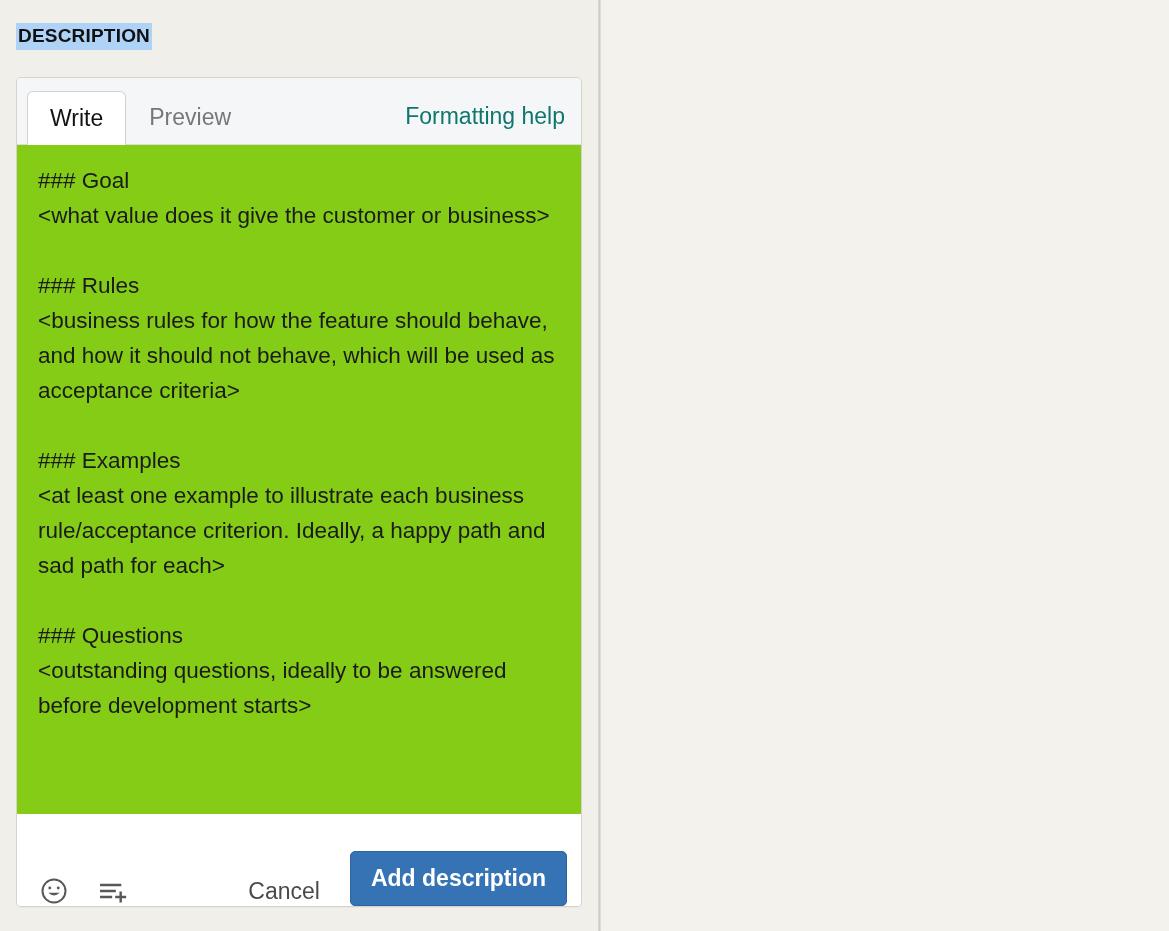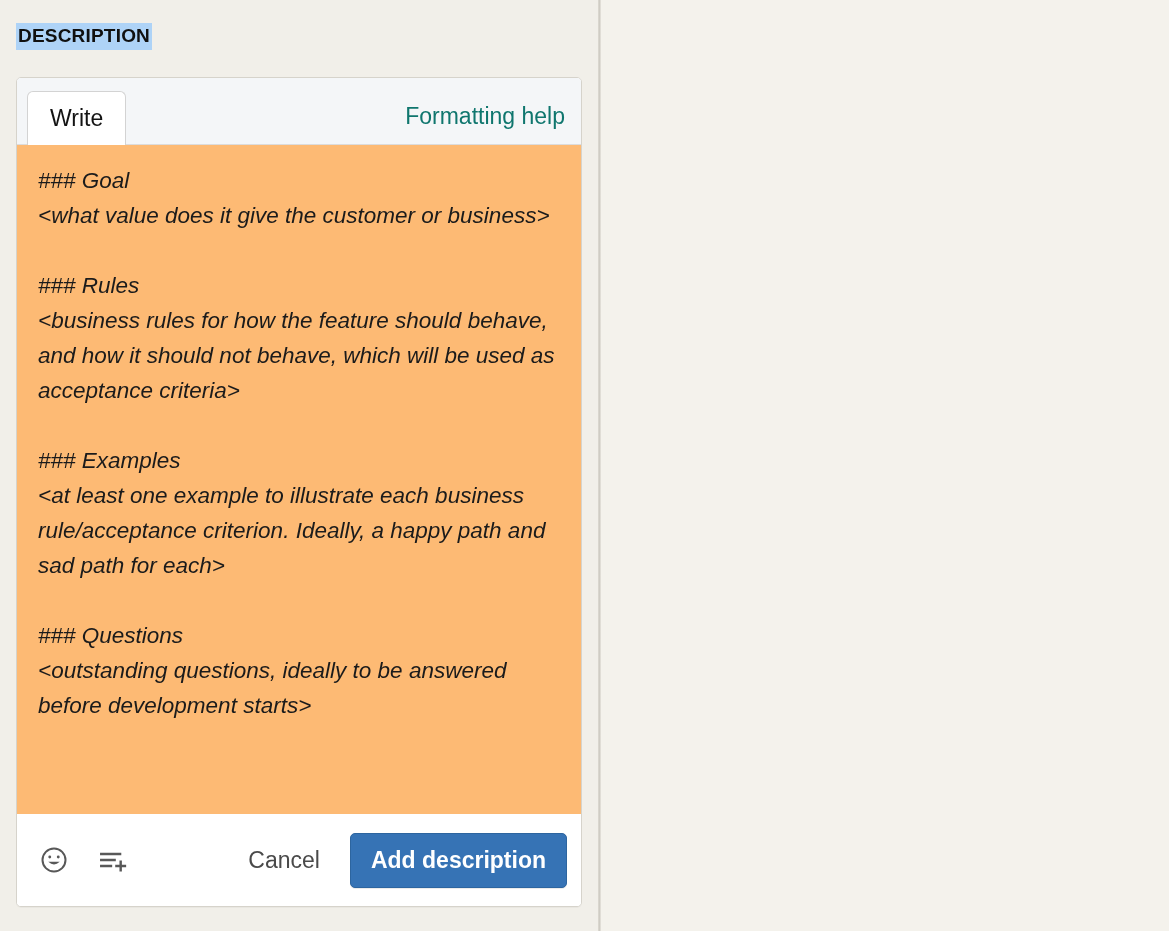--- a/index.html
+++ b/index.html
@@ -117,44 +117,43 @@
     margin-left: auto;
     color: #0f766e;
     cursor: pointer;
     white-space: nowrap;
   }
   .card-left .fmt-help { font-size: 23px; padding-bottom: 14px; }
 
   
   .card-body {
     flex: 1 1 auto;
-    background: #fdba74;
+    background: #84cc16;
     overflow: hidden;
     box-sizing: border-box;
-    font-style: italic;
   }
   .card-left .card-body { padding: 18px 16px 0 21px; }
 
   
   .write-text {
     margin: 0;
     font-family: "Liberation Sans", sans-serif;
     font-size: 22.5px;
     line-height: 35px;
     color: #1b1b1b;
     white-space: pre-wrap;
     word-wrap: break-word;
   }
 
   
   .card-footer {
     flex: 0 0 auto;
     background: #ffffff;
     display: flex;
-    align-items: center;
+    align-items: flex-end;
     box-sizing: border-box;
   }
   .card-left .card-footer { height: 92px; padding: 0 14px 0 22px; }
 
   .icon-btn {
     display: inline-flex;
     align-items: center;
     justify-content: center;
     cursor: pointer;
     color: #585858;
@@ -192,20 +191,21 @@
 <div class="panes">
 
   <div class="pane pane-left">
 
     <div class="desc-label left">DESCRIPTION</div>
 
     <div class="card card-left">
 
       <div class="tabstrip">
         <div class="tab active">Write</div>
+        <div class="tab">Preview</div>
         <div class="fmt-help">Formatting help</div>
       </div>
 
       <div class="card-body">
         <pre class="write-text">### Goal
 &lt;what value does it give the customer or business&gt;
 
 ### Rules
 &lt;business rules for how the feature should behave, and how it should not behave, which will be used as acceptance criteria&gt;
 

